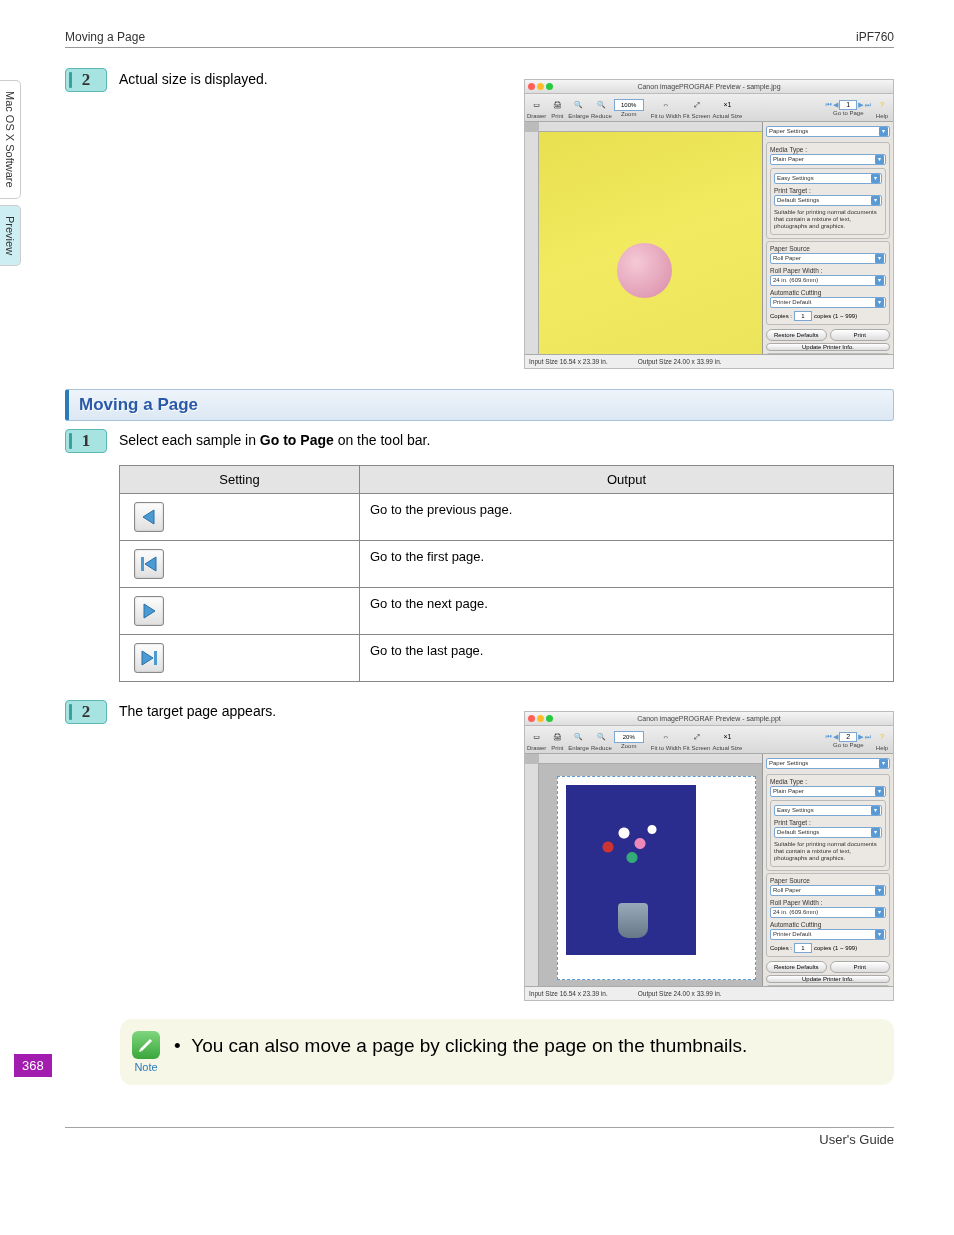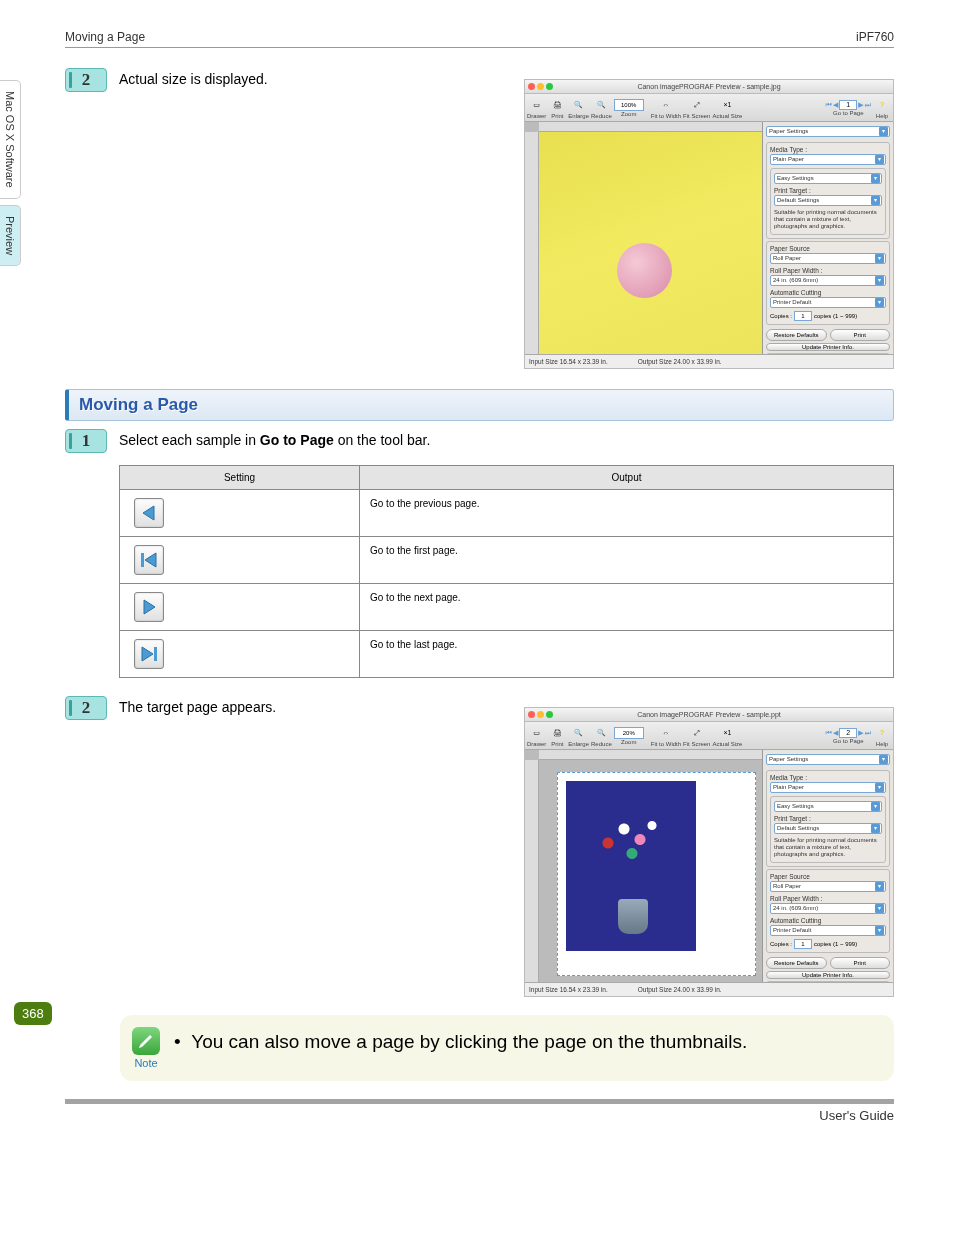--- a/index.html
+++ b/index.html
@@ -203,21 +203,21 @@
     margin-bottom: 8px;
     margin-top: 20px;
   }
   .intro { font-size: 14px; margin-bottom: 14px; }
   .bold { font-weight: bold; }
   .settings-table {
     width: 100%;
     border-collapse: collapse;
     margin-top: 6px;
     margin-bottom: 18px;
-    font-size: 10px;
+    font-size: 13px;
   }
   .settings-table th {
     background: #e4e4e4;
     font-weight: normal;
     padding: 6px;
     border: 1px solid #888;
     text-align: center;
   }
   .settings-table td {
     border: 1px solid #888;
@@ -249,28 +249,27 @@
     width: 28px; height: 28px;
     border-radius: 6px;
     background: linear-gradient(#7fd67f,#3aa63a);
     display:flex; align-items:center; justify-content:center;
     margin-bottom:2px;
   }
   .note-text { font-size: 19px; padding-top: 4px; }
   .page-num {
     position: absolute;
     left: 14px;
-    top: 1002px;
-    background: #4d7c0f;
+    top: 1054px;
+    background: #a21caf;
     color: #fff;
     padding: 4px 8px;
     font-size: 13px;
-    border-radius: 6px;
-  }
-  .footer { border-top: 5px solid #a3a3a3; margin-left: 35px; margin-top: 18px; text-align: right; padding-top: 4px; font-size: 13px; color: #333;}
+  }
+  .footer { border-top: 1px solid #a3a3a3; margin-left: 35px; margin-top: 42px; text-align: right; padding-top: 4px; font-size: 13px; color: #333;}
   .step-block { margin-left: 54px; }
 </style>
 </head>
 <body>
 
 <div class="page">
   <div class="header">
     <span>Moving a Page</span>
     <span>iPF760</span>
   </div>

